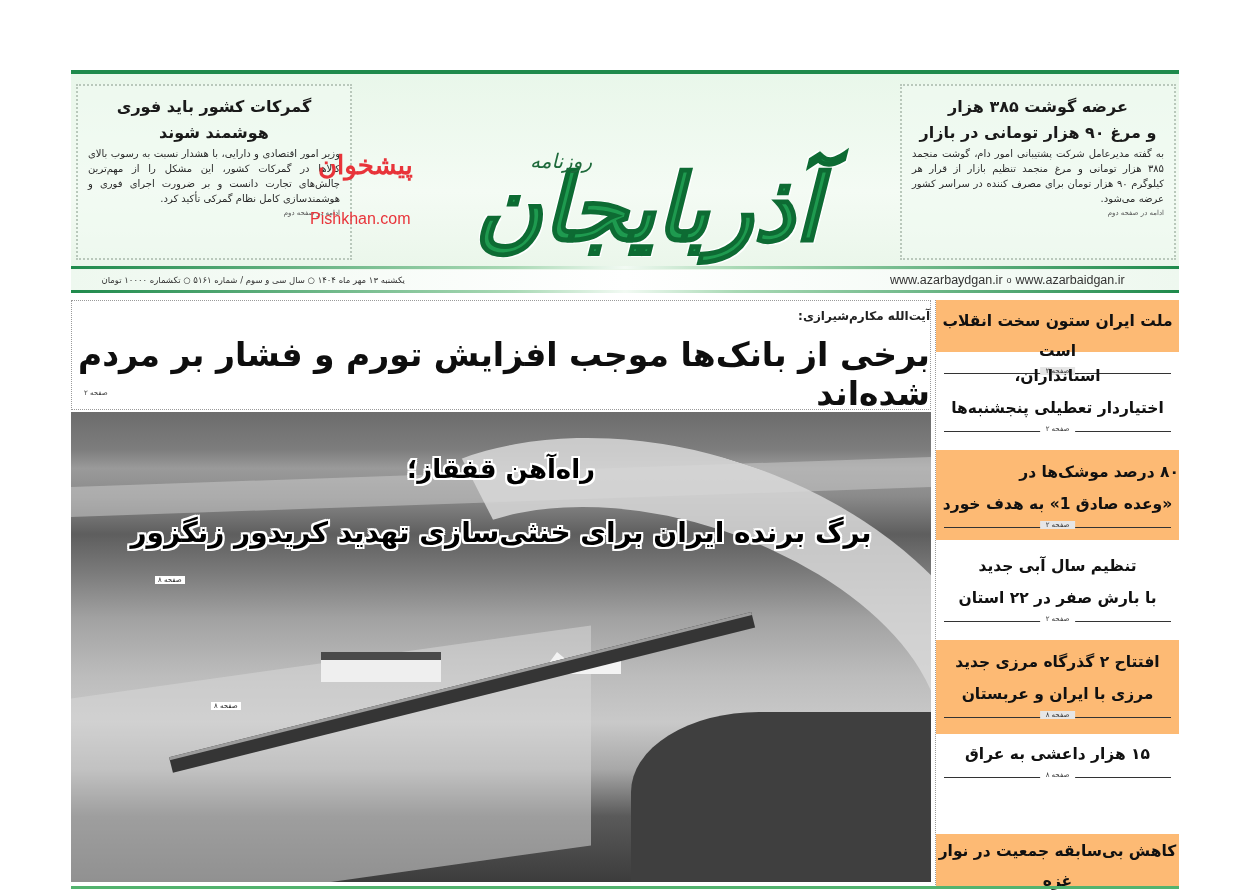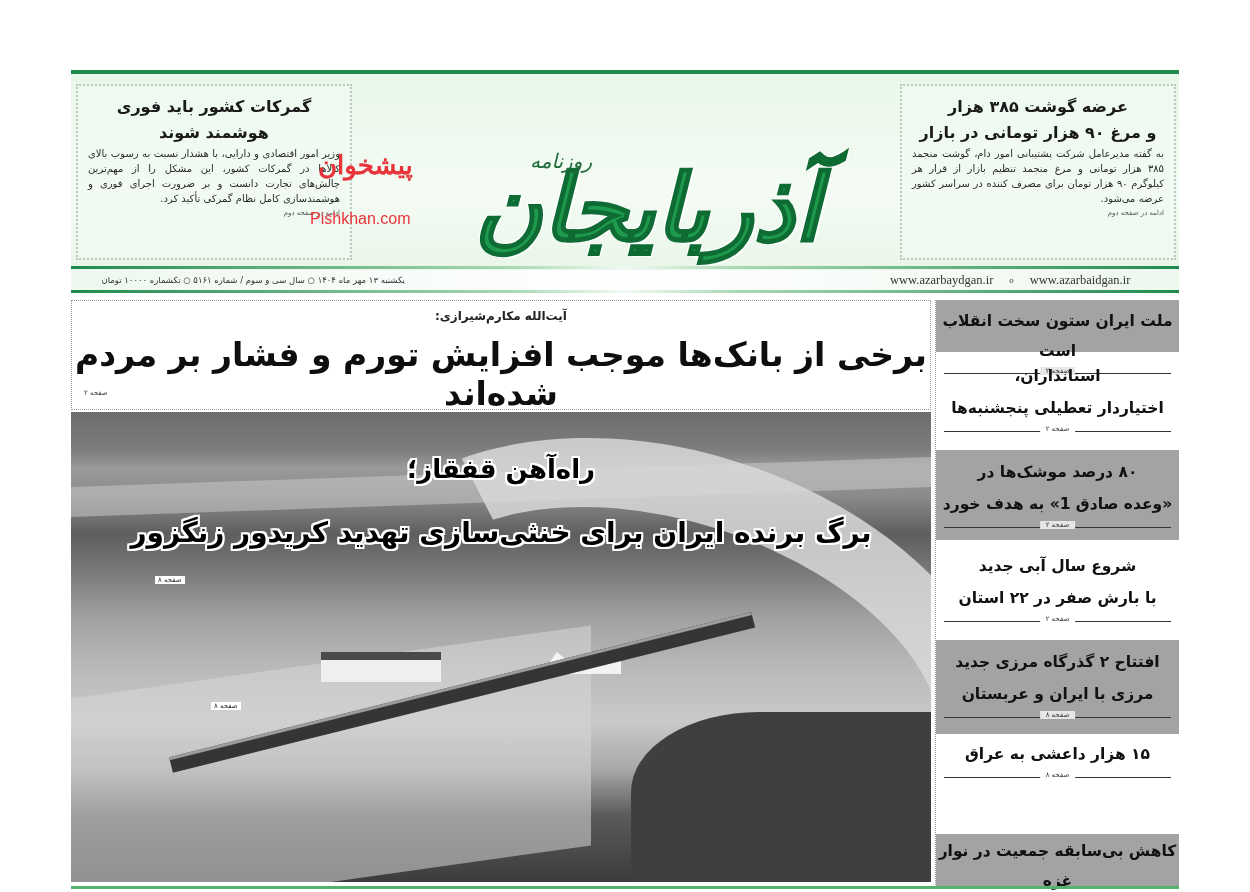--- a/index.html
+++ b/index.html
@@ -58,29 +58,29 @@
       position: absolute; left: 310px; top: 210px;
       color: #e8343a; font-size: 16px; font-family: "Liberation Sans", sans-serif;
     }
 
     .info-left {
       position: absolute; left: 75px; top: 272px; width: 330px; height: 16px;
       direction: rtl; text-align: right; font-size: 8.5px; color: #333; line-height: 16px;
     }
     .info-right {
       position: absolute; left: 890px; top: 270px; width: 290px; height: 20px;
-      font-family: Liberation Serif, serif; font-size: 12.5px; color: #333; line-height: 20px;
-      display: flex; gap: 16px; align-items: center;
+      font-family: Liberation Sans, sans-serif; font-size: 12.5px; color: #333; line-height: 20px;
+      display: flex; gap: 4px; align-items: center;
     }
     .info-right .sep { font-size: 9px; }
 
     
     .main-head {
       position: absolute; left: 71px; top: 300px; width: 860px; height: 110px;
-      border: 1px dotted #9a9a9a; background: #fff; direction: rtl; text-align: center;
+      border: 1px dotted #9a9a9a; background: #fff; direction: rtl; 
     }
     .kicker { font-size: 12px; font-weight: bold; color: #222; margin-top: 8px; }
     .headline {
       font-size: 33px; font-weight: 900; color: #0e0e0e; margin-top: 12px; letter-spacing: -0.5px;
       font-family: "DejaVu Sans", sans-serif;
     }
     .page-ref-main { position: absolute; left: 12px; top: 88px; font-size: 7px; color: #333; }
 
     .photo {
       position: absolute; left: 71px; top: 412px; width: 860px; height: 470px; overflow: hidden;
@@ -112,21 +112,21 @@
       position: absolute; left: 0; top: 104px; width: 860px; text-align: center; direction: rtl;
       font-size: 28px; font-weight: 900; color: #000;
       text-shadow: -2px -2px 0 #fff, 2px -2px 0 #fff, -2px 2px 0 #fff, 2px 2px 0 #fff, 0 2px 0 #fff, 0 -2px 0 #fff, 2px 0 0 #fff, -2px 0 0 #fff;
     }
     .photo-ref1 { position: absolute; left: 84px; top: 164px; font-size: 7px; background: #fff; color: #222; padding: 0 3px; direction: rtl; }
     .photo-ref2 { position: absolute; left: 140px; top: 290px; font-size: 7px; background: #fff; color: #222; padding: 0 3px; direction: rtl; }
 
     
     .side { position: absolute; left: 935px; top: 300px; width: 243px; height: 585px; border-left: 1px dotted #9a9a9a; }
     .side-item { position: absolute; left: 0; width: 243px; direction: rtl; text-align: center; }
-    .side-item.shade { background: #a3a3a3; }
+    .side-item.shade { background: #fdba74; }
     .side-title { font-weight: 900; font-size: 15.5px; color: #111; line-height: 30px; padding-top: 6px; }
     .divider { position: relative; height: 14px; margin: 0 8px; }
     .divider::before { content: ""; position: absolute; left: 0; right: 0; top: 7px; height: 1px; background: #333; }
     .divider .ref {
       position: absolute; left: 50%; top: 1px; transform: translateX(-50%);
       background: inherit; padding: 0 6px; font-size: 7px; color: #333; direction: rtl;
     }
     .side-item.shade .divider .ref { background: #e6e6e6; }
     .side-item .divider .ref { background: #fff; }
     .side-item.shade .divider .ref { background: #e6e6e6; }
@@ -200,28 +200,28 @@
         </div>
     </div>
     <div class="side-item" style="top:54px;height:92px;">
       <div class="side-title" style="line-height:32px;">استانداران،</div>
       <div class="side-title" style="padding-top:0;line-height:32px;">اختیاردار تعطیلی پنجشنبه‌ها</div>
       <div class="divider">
           <span class="ref">صفحه ۲</span>
         </div>
     </div>
     <div class="side-item shade" style="top:150px;height:90px;">
-      <div class="side-title" style="line-height:32px;">۸۰ درصد موشک‌ها در</div>
+      <div class="side-title" style="line-height:32px;text-align:right;">۸۰ درصد موشک‌ها در</div>
       <div class="side-title" style="padding-top:0;line-height:32px;">«وعده صادق 1» به هدف خورد</div>
       <div class="divider">
           <span class="ref">صفحه ۲</span>
         </div>
     </div>
     <div class="side-item" style="top:244px;height:92px;">
-      <div class="side-title" style="line-height:32px;">شروع سال آبی جدید</div>
+      <div class="side-title" style="line-height:32px;">تنظیم سال آبی جدید</div>
       <div class="side-title" style="padding-top:0;line-height:32px;">با بارش صفر در ۲۲ استان</div>
       <div class="divider">
           <span class="ref">صفحه ۲</span>
         </div>
     </div>
     <div class="side-item shade" style="top:340px;height:94px;">
       <div class="side-title" style="line-height:32px;">افتتاح ۲ گذرگاه مرزی جدید</div>
       <div class="side-title" style="padding-top:0;line-height:32px;">مرزی با ایران و عربستان</div>
       <div class="divider">
           <span class="ref">صفحه ۸</span>

